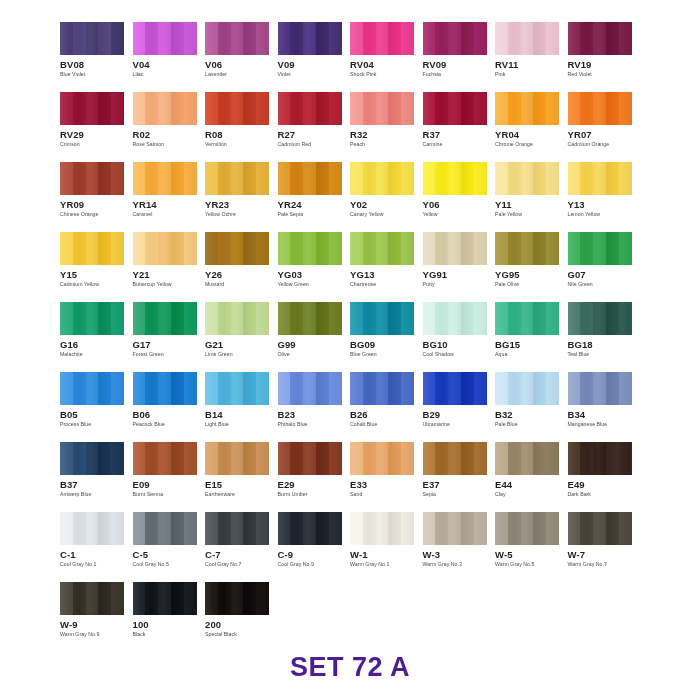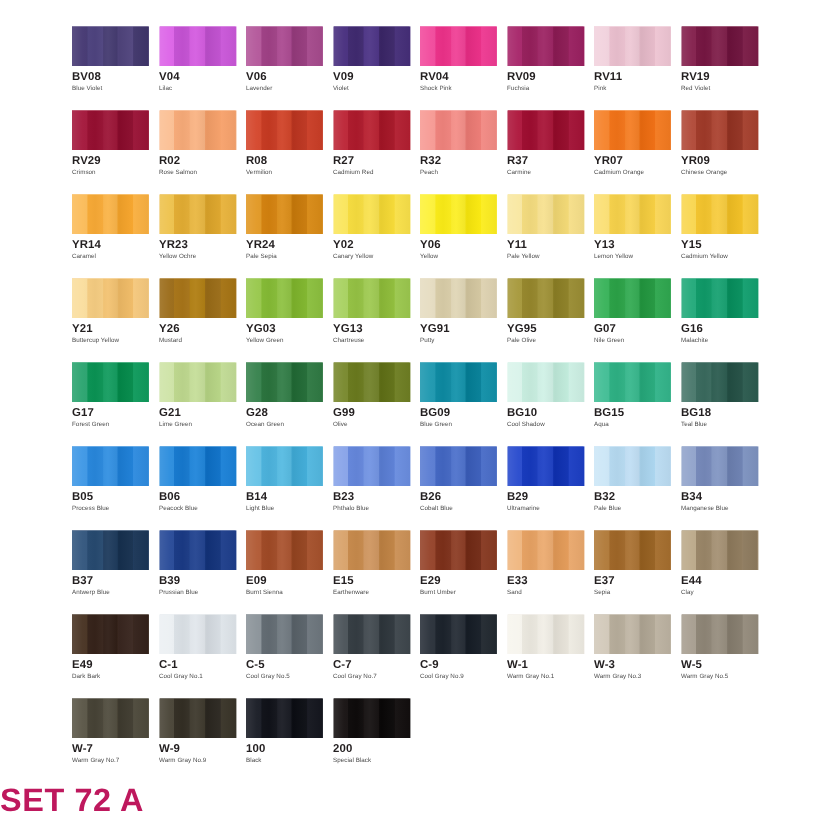--- a/index.html
+++ b/index.html
@@ -79,24 +79,24 @@
     font-size: 5.2px;
     color: #4a4a4a;
     white-space: nowrap;
     letter-spacing: 0.05px;
   }
   #title {
     position: absolute;
     left: 0;
     right: 0;
     top: 652px;
-    text-align: left;
+    text-align: center;
     font-size: 27px;
     font-weight: bold;
-    color: #be185d;
+    color: #4c1d95;
     letter-spacing: 0.5px;
   }
 </style>
 </head>
 <body>
 
 <div id="sheet">
 
   <div id="grid">
       <div class="cell">
@@ -261,20 +261,32 @@
           <div class="band" style="background: rgb(158, 13, 48);"></div>
           <div class="band" style="background: rgb(168, 21, 56);"></div>
           <div class="band" style="background: rgb(149, 10, 42);"></div>
           <div class="band" style="background: rgb(162, 18, 54);"></div>
           <div class="sheen"></div>
         </div>
         <div class="code">R37</div>
         <div class="cname">Carmine</div>
       </div>
       <div class="cell">
+        <div class="swatch" style="background: rgb(249, 168, 41);">
+          <div class="band" style="background: rgb(251, 180, 69);"></div>
+          <div class="band" style="background: rgb(248, 161, 28);"></div>
+          <div class="band" style="background: rgb(250, 171, 50);"></div>
+          <div class="band" style="background: rgb(245, 154, 20);"></div>
+          <div class="band" style="background: rgb(249, 166, 41);"></div>
+          <div class="sheen"></div>
+        </div>
+        <div class="code">YR04</div>
+        <div class="cname">Chrome Orange</div>
+      </div>
+      <div class="cell">
         <div class="swatch" style="background: rgb(244, 123, 32);">
           <div class="band" style="background: rgb(246, 133, 47);"></div>
           <div class="band" style="background: rgb(242, 115, 24);"></div>
           <div class="band" style="background: rgb(245, 126, 36);"></div>
           <div class="band" style="background: rgb(238, 108, 16);"></div>
           <div class="band" style="background: rgb(243, 122, 32);"></div>
           <div class="sheen"></div>
         </div>
         <div class="code">YR07</div>
         <div class="cname">Cadmium Orange</div>
@@ -501,32 +513,20 @@
           <div class="band" style="background: rgb(190, 216, 142);"></div>
           <div class="band" style="background: rgb(197, 222, 153);"></div>
           <div class="band" style="background: rgb(182, 212, 132);"></div>
           <div class="band" style="background: rgb(193, 219, 149);"></div>
           <div class="sheen"></div>
         </div>
         <div class="code">G21</div>
         <div class="cname">Lime Green</div>
       </div>
       <div class="cell">
-        <div class="swatch" style="background: rgb(47, 122, 67);">
-          <div class="band" style="background: rgb(58, 132, 80);"></div>
-          <div class="band" style="background: rgb(42, 115, 61);"></div>
-          <div class="band" style="background: rgb(50, 125, 71);"></div>
-          <div class="band" style="background: rgb(33, 106, 53);"></div>
-          <div class="band" style="background: rgb(47, 121, 67);"></div>
-          <div class="sheen"></div>
-        </div>
-        <div class="code">G28</div>
-        <div class="cname">Ocean Green</div>
-      </div>
-      <div class="cell">
         <div class="swatch" style="background: rgb(111, 127, 35);">
           <div class="band" style="background: rgb(122, 138, 48);"></div>
           <div class="band" style="background: rgb(106, 122, 30);"></div>
           <div class="band" style="background: rgb(114, 130, 42);"></div>
           <div class="band" style="background: rgb(96, 112, 22);"></div>
           <div class="band" style="background: rgb(110, 126, 35);"></div>
           <div class="sheen"></div>
         </div>
         <div class="code">G99</div>
         <div class="cname">Olive</div>
@@ -679,32 +679,20 @@
         <div class="swatch" style="background: rgb(39, 69, 108);">
           <div class="band" style="background: rgb(53, 88, 127);"></div>
           <div class="band" style="background: rgb(39, 74, 112);"></div>
           <div class="band" style="background: rgb(29, 58, 92);"></div>
           <div class="band" style="background: rgb(22, 48, 79);"></div>
           <div class="band" style="background: rgb(26, 53, 86);"></div>
           <div class="sheen"></div>
         </div>
         <div class="code">B37</div>
         <div class="cname">Antwerp Blue</div>
-      </div>
-      <div class="cell">
-        <div class="swatch" style="background: rgb(30, 63, 140);">
-          <div class="band" style="background: rgb(42, 76, 153);"></div>
-          <div class="band" style="background: rgb(26, 58, 133);"></div>
-          <div class="band" style="background: rgb(33, 66, 143);"></div>
-          <div class="band" style="background: rgb(18, 50, 122);"></div>
-          <div class="band" style="background: rgb(30, 62, 139);"></div>
-          <div class="sheen"></div>
-        </div>
-        <div class="code">B39</div>
-        <div class="cname">Prussian Blue</div>
       </div>
       <div class="cell">
         <div class="swatch" style="background: rgb(168, 81, 44);">
           <div class="band" style="background: rgb(178, 92, 55);"></div>
           <div class="band" style="background: rgb(160, 74, 38);"></div>
           <div class="band" style="background: rgb(170, 84, 48);"></div>
           <div class="band" style="background: rgb(149, 68, 32);"></div>
           <div class="band" style="background: rgb(165, 81, 44);"></div>
           <div class="sheen"></div>
         </div>

